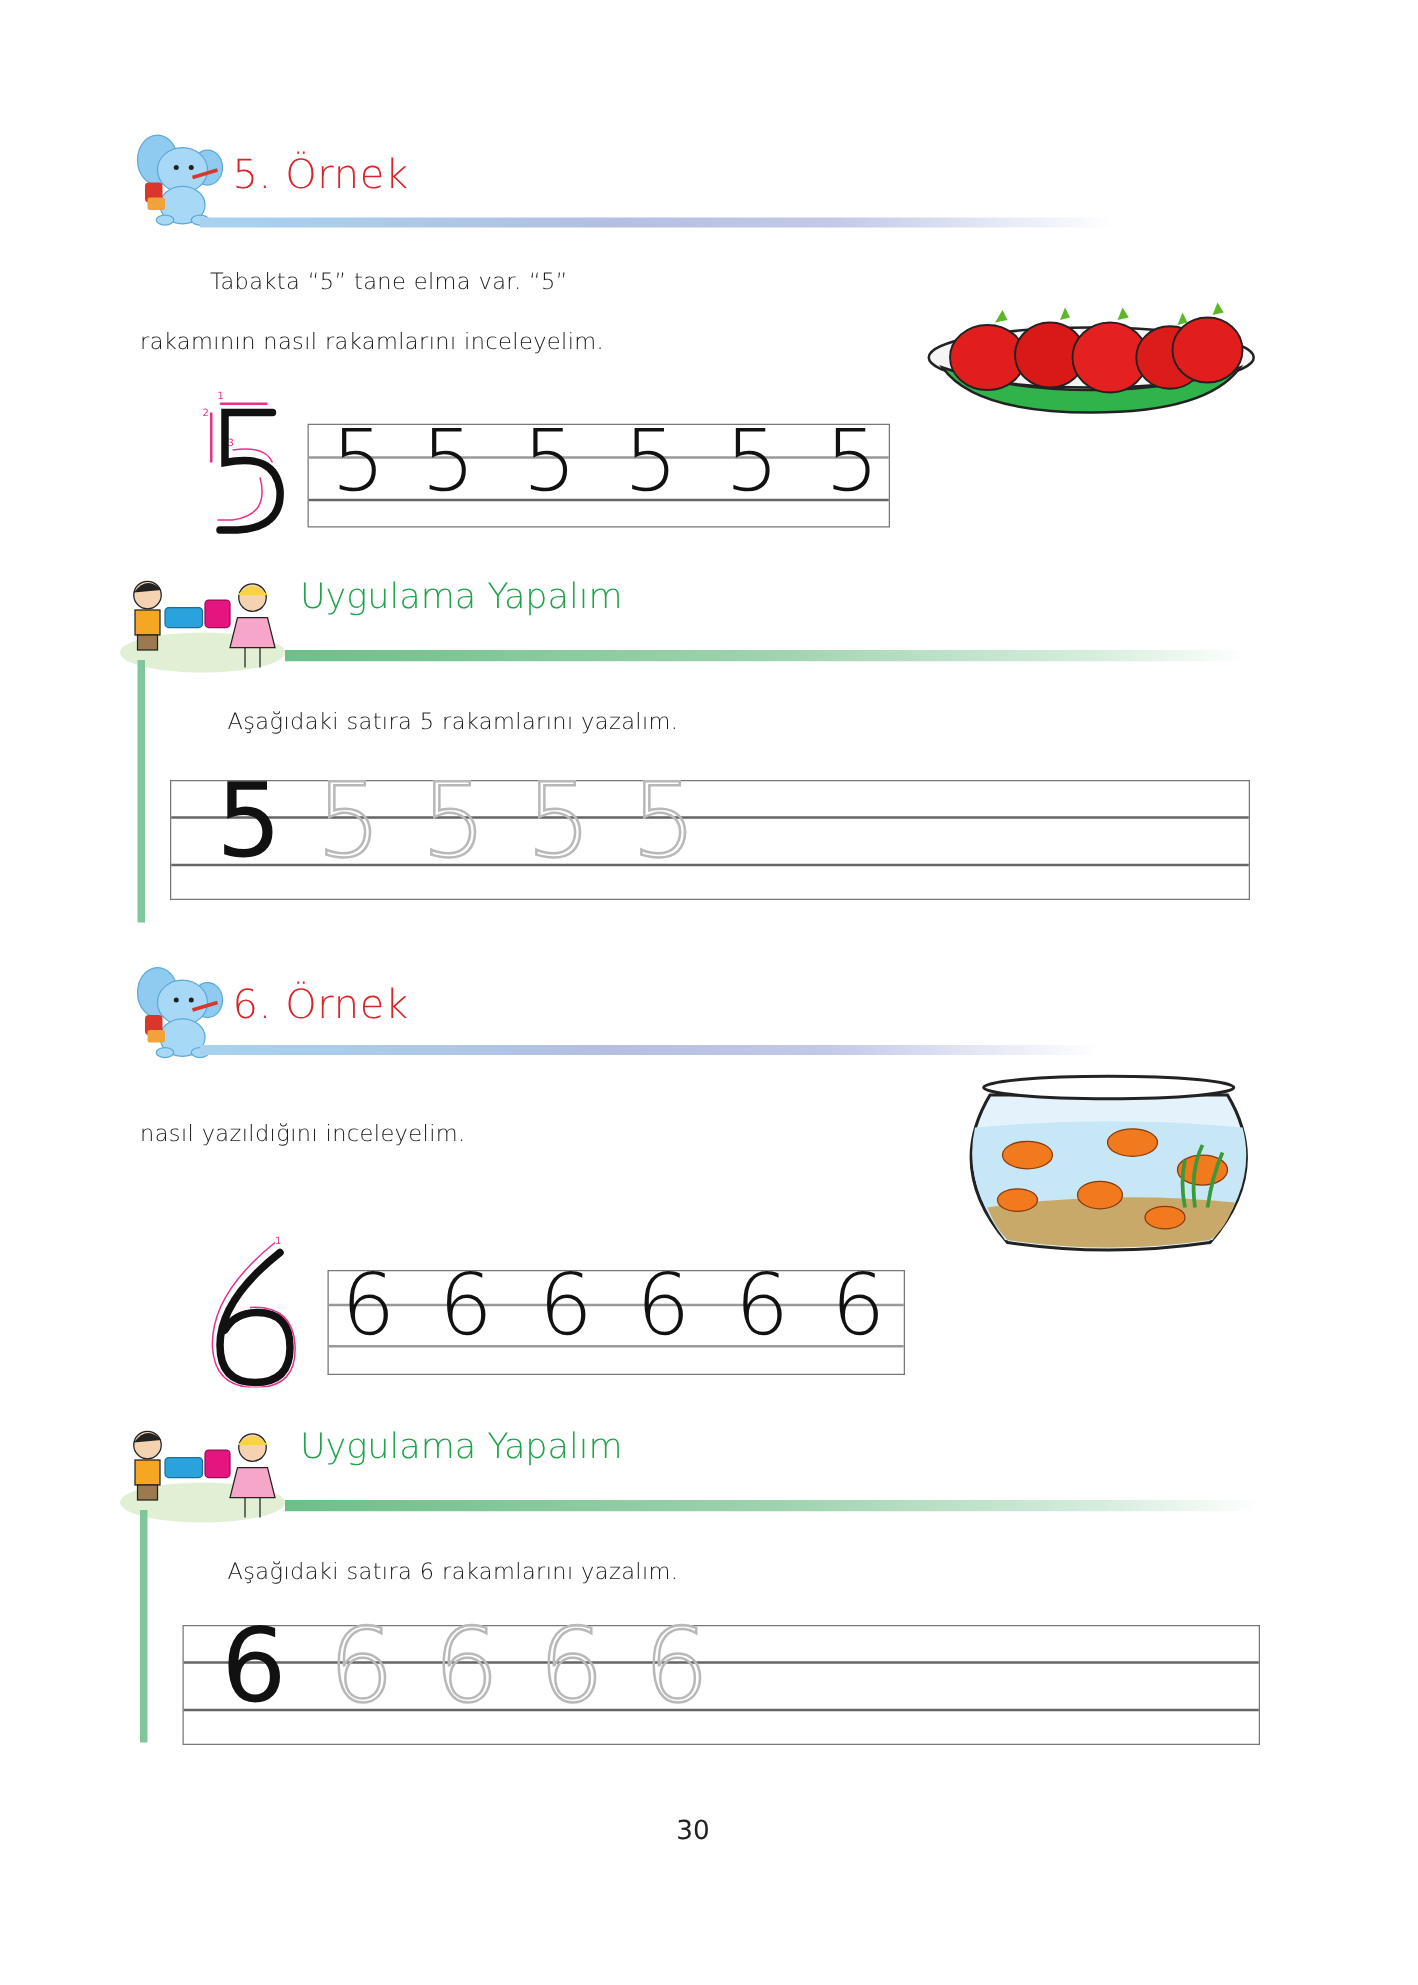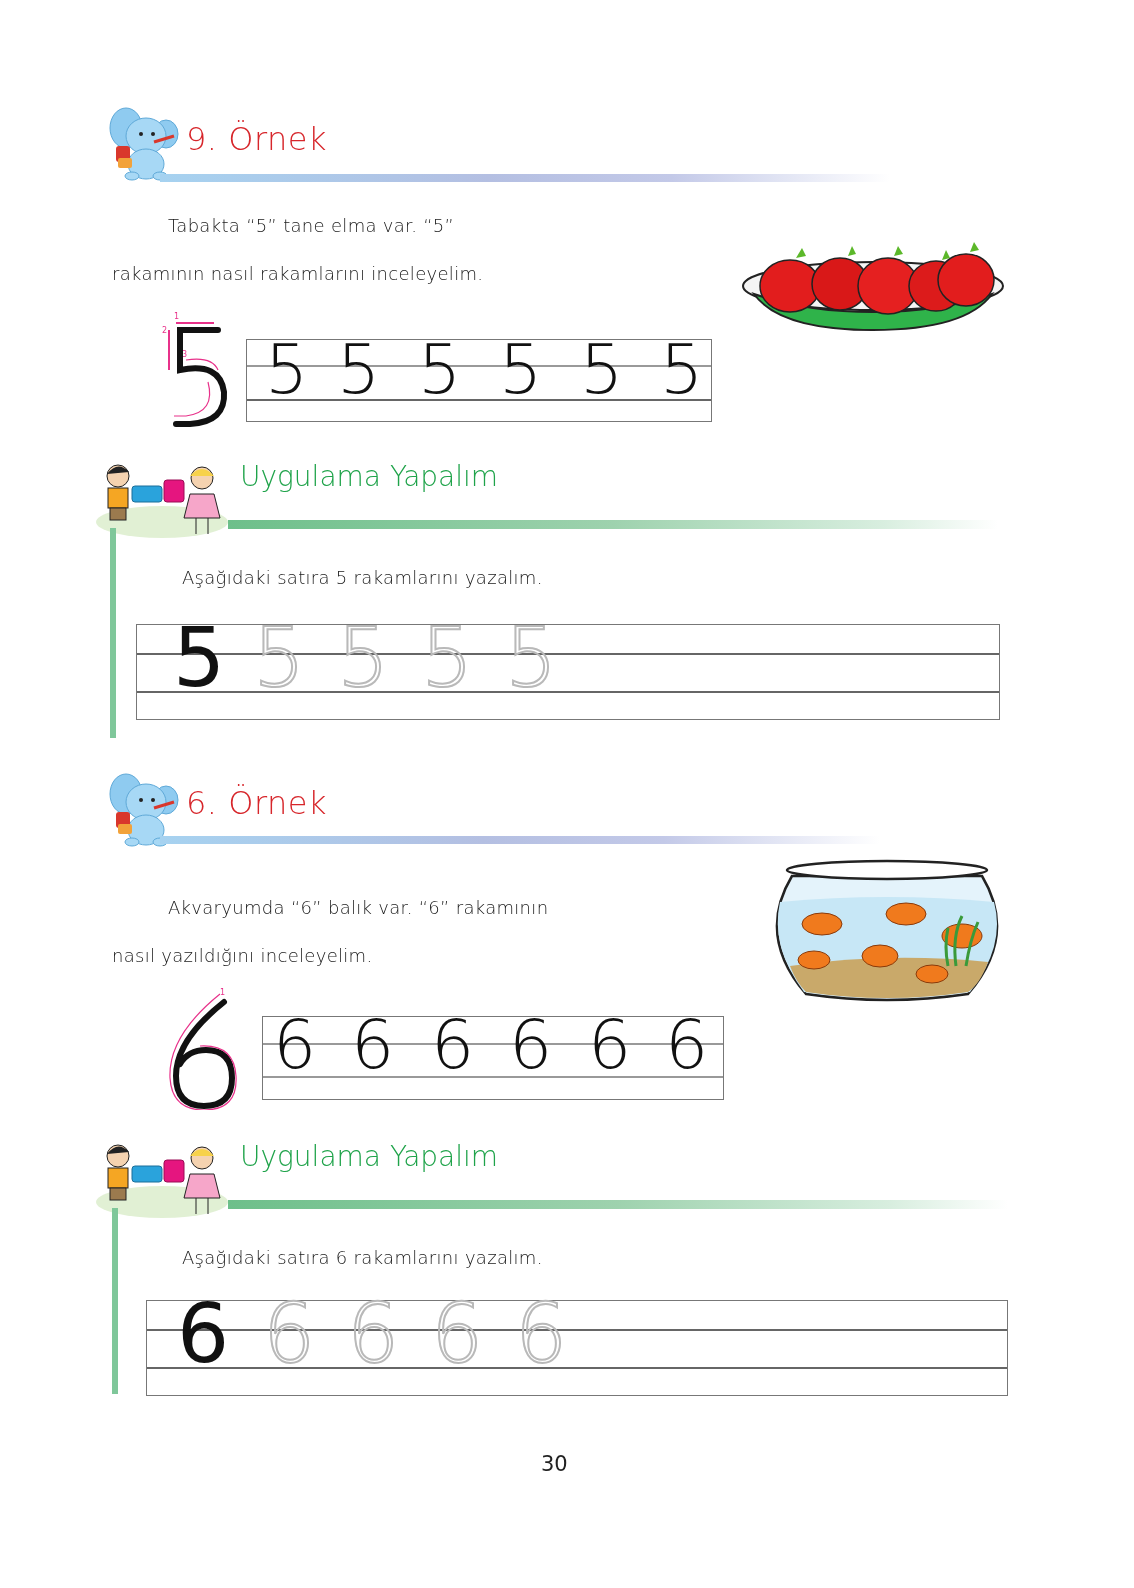--- a/index.html
+++ b/index.html
@@ -46,21 +46,21 @@
       <ellipse cx="38" cy="64" rx="18" ry="15" fill="#a7d8f5" stroke="#5fa9d8" stroke-width="1"></ellipse>
       <rect x="8" y="46" width="14" height="16" rx="3" fill="#d9372c"></rect>
       <rect x="10" y="58" width="14" height="10" rx="2" fill="#f2a23a"></rect>
       <circle cx="33" cy="34" r="2" fill="#222"></circle>
       <circle cx="45" cy="34" r="2" fill="#222"></circle>
       <path d="M46 42 L66 36" stroke="#d9372c" stroke-width="3"></path>
       <ellipse cx="24" cy="76" rx="7" ry="4" fill="#a7d8f5" stroke="#5fa9d8"></ellipse>
       <ellipse cx="52" cy="76" rx="7" ry="4" fill="#a7d8f5" stroke="#5fa9d8"></ellipse>
     </svg>
   </div>
-  <div class="abs ornek-title" style="left:186px;top:120px;">9. Örnek</div>
+  <div class="abs ornek-title" style="left:186px;top:120px;">5. Örnek</div>
   <div class="abs ornek-line" style="left:160px;top:174px;width:730px;"></div>
 
   <div class="abs body-text" style="left:112px;top:202px;width:620px;">
     <div><span class="indent"></span><span>Tabakta “5” tane elma var. “5”</span></div>
     <div>rakamının nasıl rakamlarını inceleyelim.</div>
   </div>
 
   <div class="abs" style="left:740px;top:238px;width:266px;height:96px;">
     <svg width="266" height="96" viewBox="0 0 266 96">
       <ellipse cx="133" cy="48" rx="130" ry="24" fill="#f5f5f5" stroke="#222" stroke-width="2"></ellipse>
@@ -154,21 +154,20 @@
       <circle cx="45" cy="34" r="2" fill="#222"></circle>
       <path d="M46 42 L66 36" stroke="#d9372c" stroke-width="3"></path>
       <ellipse cx="24" cy="76" rx="7" ry="4" fill="#a7d8f5" stroke="#5fa9d8"></ellipse>
       <ellipse cx="52" cy="76" rx="7" ry="4" fill="#a7d8f5" stroke="#5fa9d8"></ellipse>
     </svg>
   </div>
   <div class="abs ornek-title" style="left:186px;top:24px;text-align:center;">6. Örnek</div>
   <div class="abs ornek-line" style="left:160px;top:76px;width:720px;"></div>
 
   <div class="abs body-text" style="left:112px;top:124px;width:660px;">
-    <div><span class="indent"></span><span>Akvaryumda “6” balık var. “6” rakamının</span></div>
     <div>nasıl yazıldığını inceleyelim.</div>
   </div>
 
   <div class="abs" style="left:766px;top:96px;width:242px;height:148px;">
     <svg width="242" height="148" viewBox="0 0 242 148">
       <path d="M26 20 Q-10 80 40 138 Q121 150 202 138 Q252 80 216 20 Z" fill="#e4f3fb" stroke="#222" stroke-width="2.5"></path>
       <path d="M14 46 Q121 36 228 46 Q240 90 204 136 Q121 148 38 136 Q4 90 14 46 Z" fill="#c7e7f6"></path>
       <path d="M24 110 Q121 96 222 106 Q214 128 202 136 Q121 148 40 136 Q30 126 24 110 Z" fill="#c9a96a"></path>
       <ellipse cx="121" cy="14" rx="100" ry="9" fill="#fff" stroke="#222" stroke-width="2.5"></ellipse>
       <g fill="#f07a1d" stroke="#8a3a0a" stroke-width="1">

